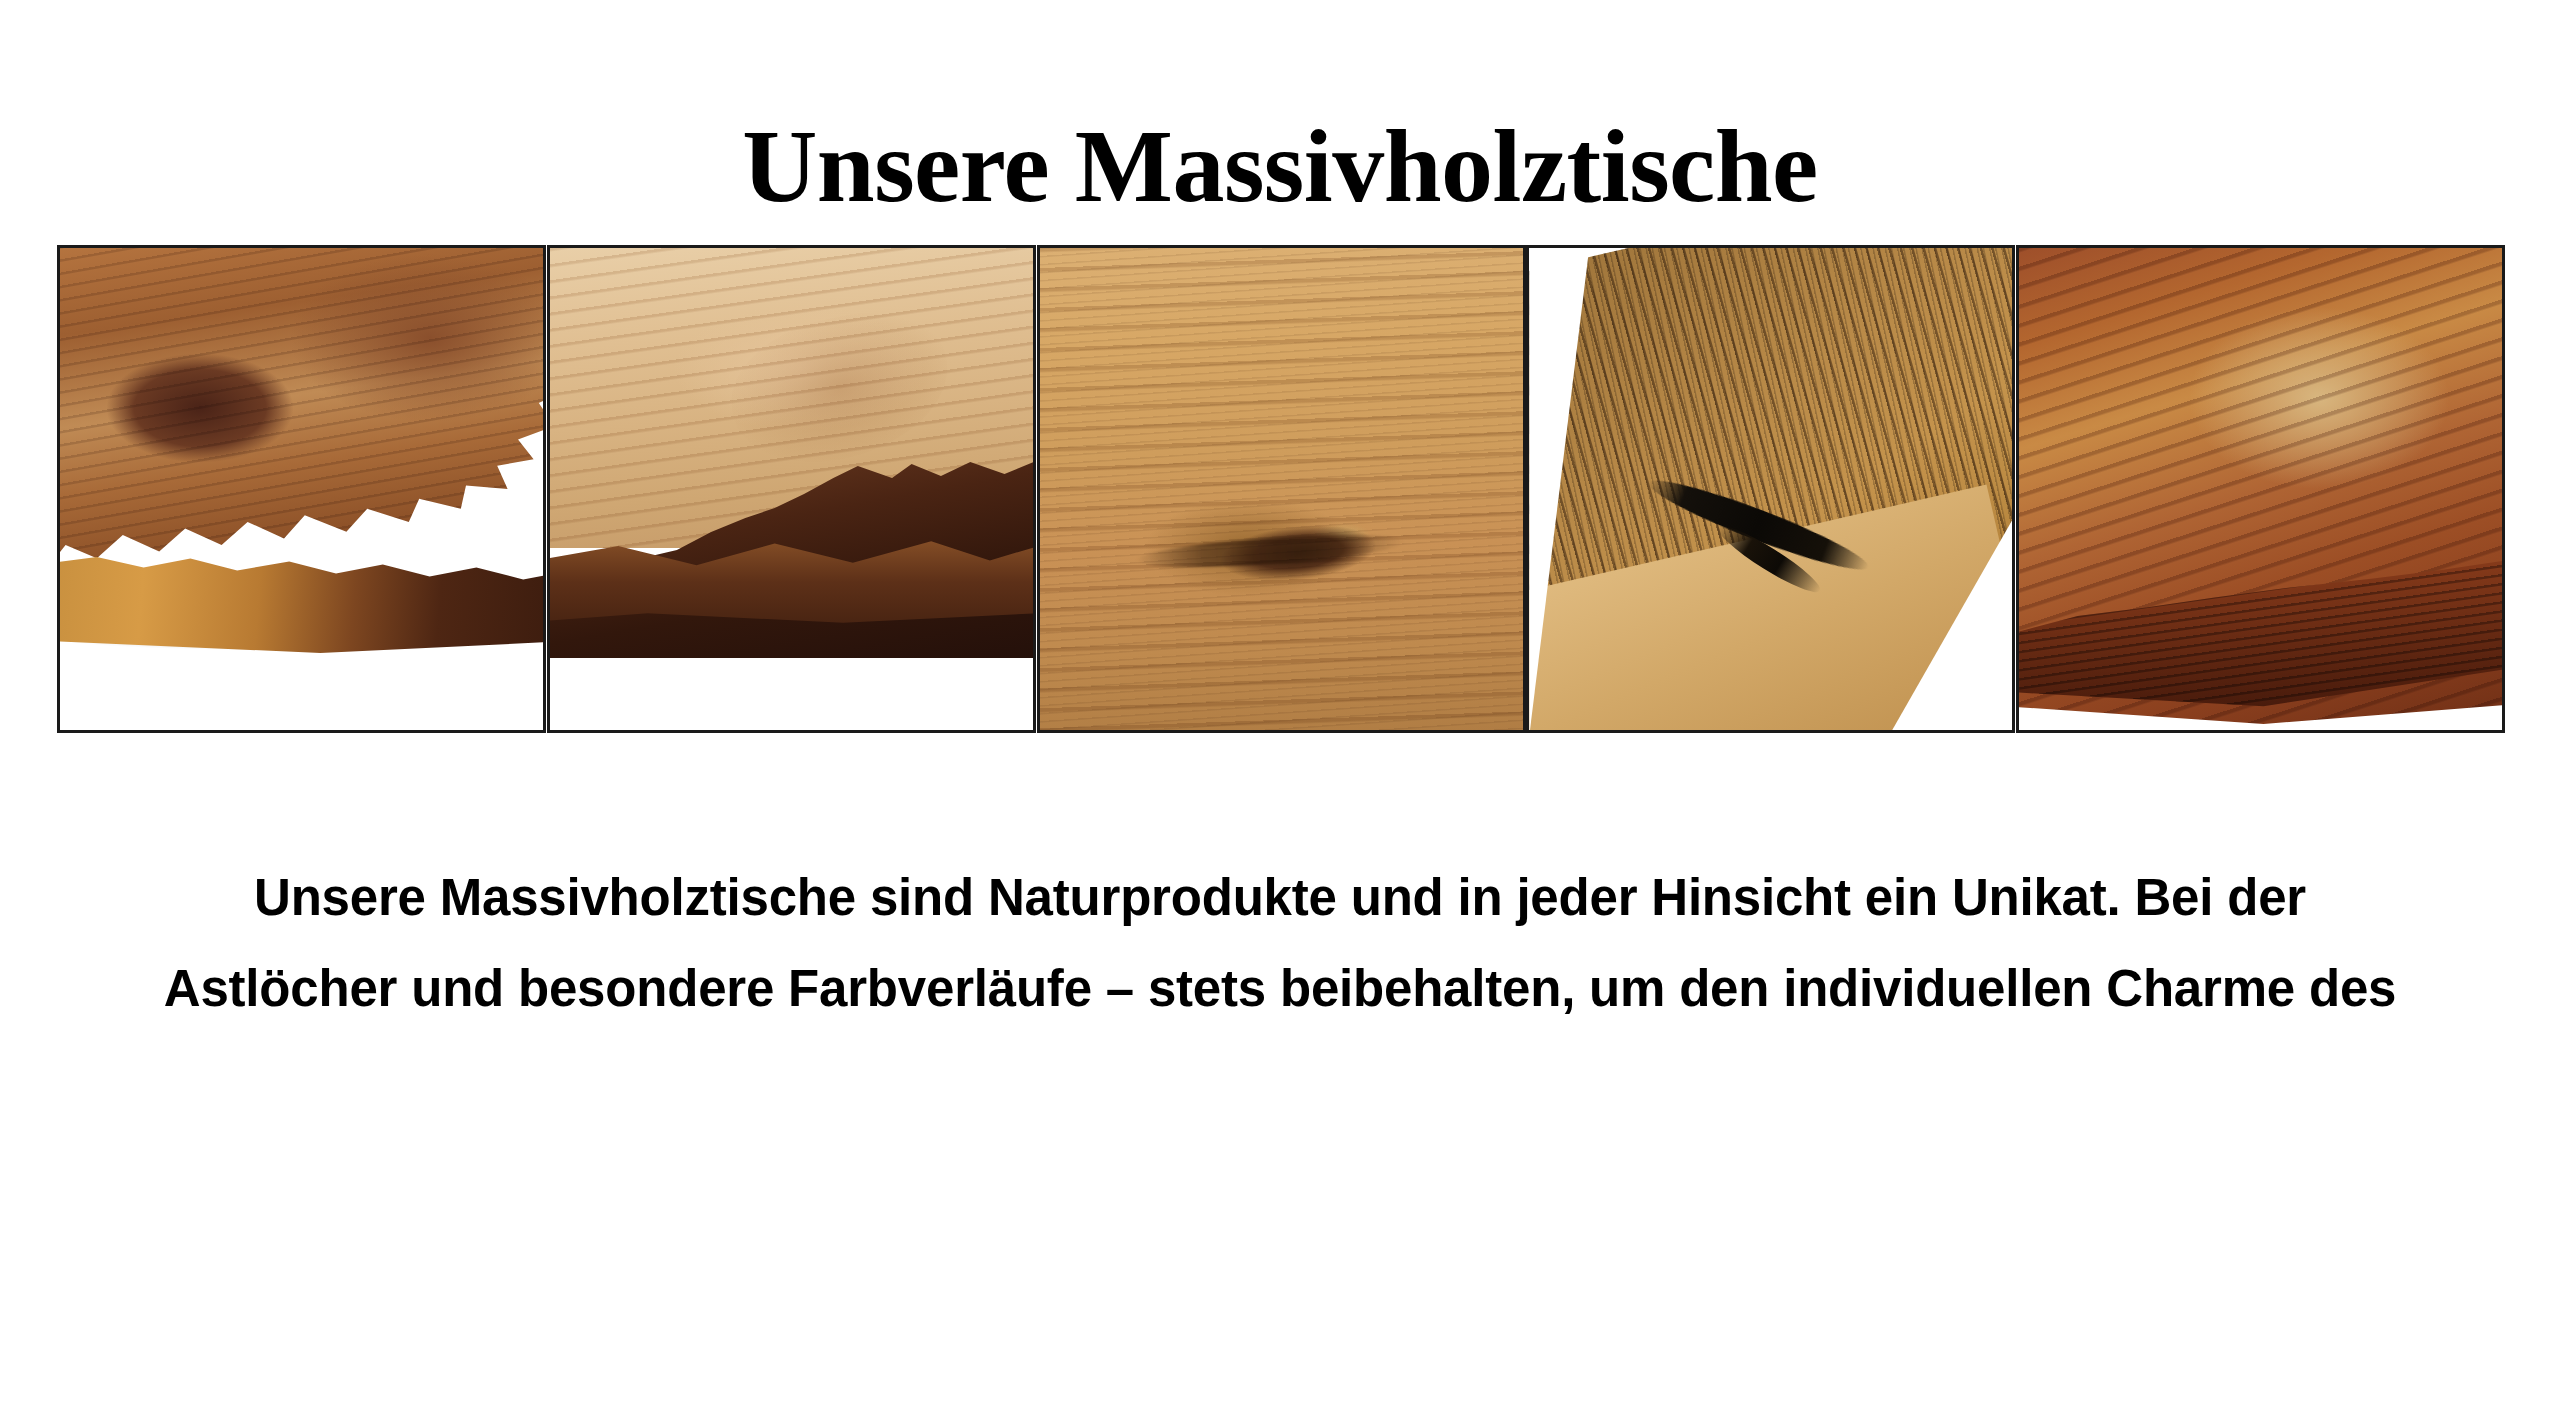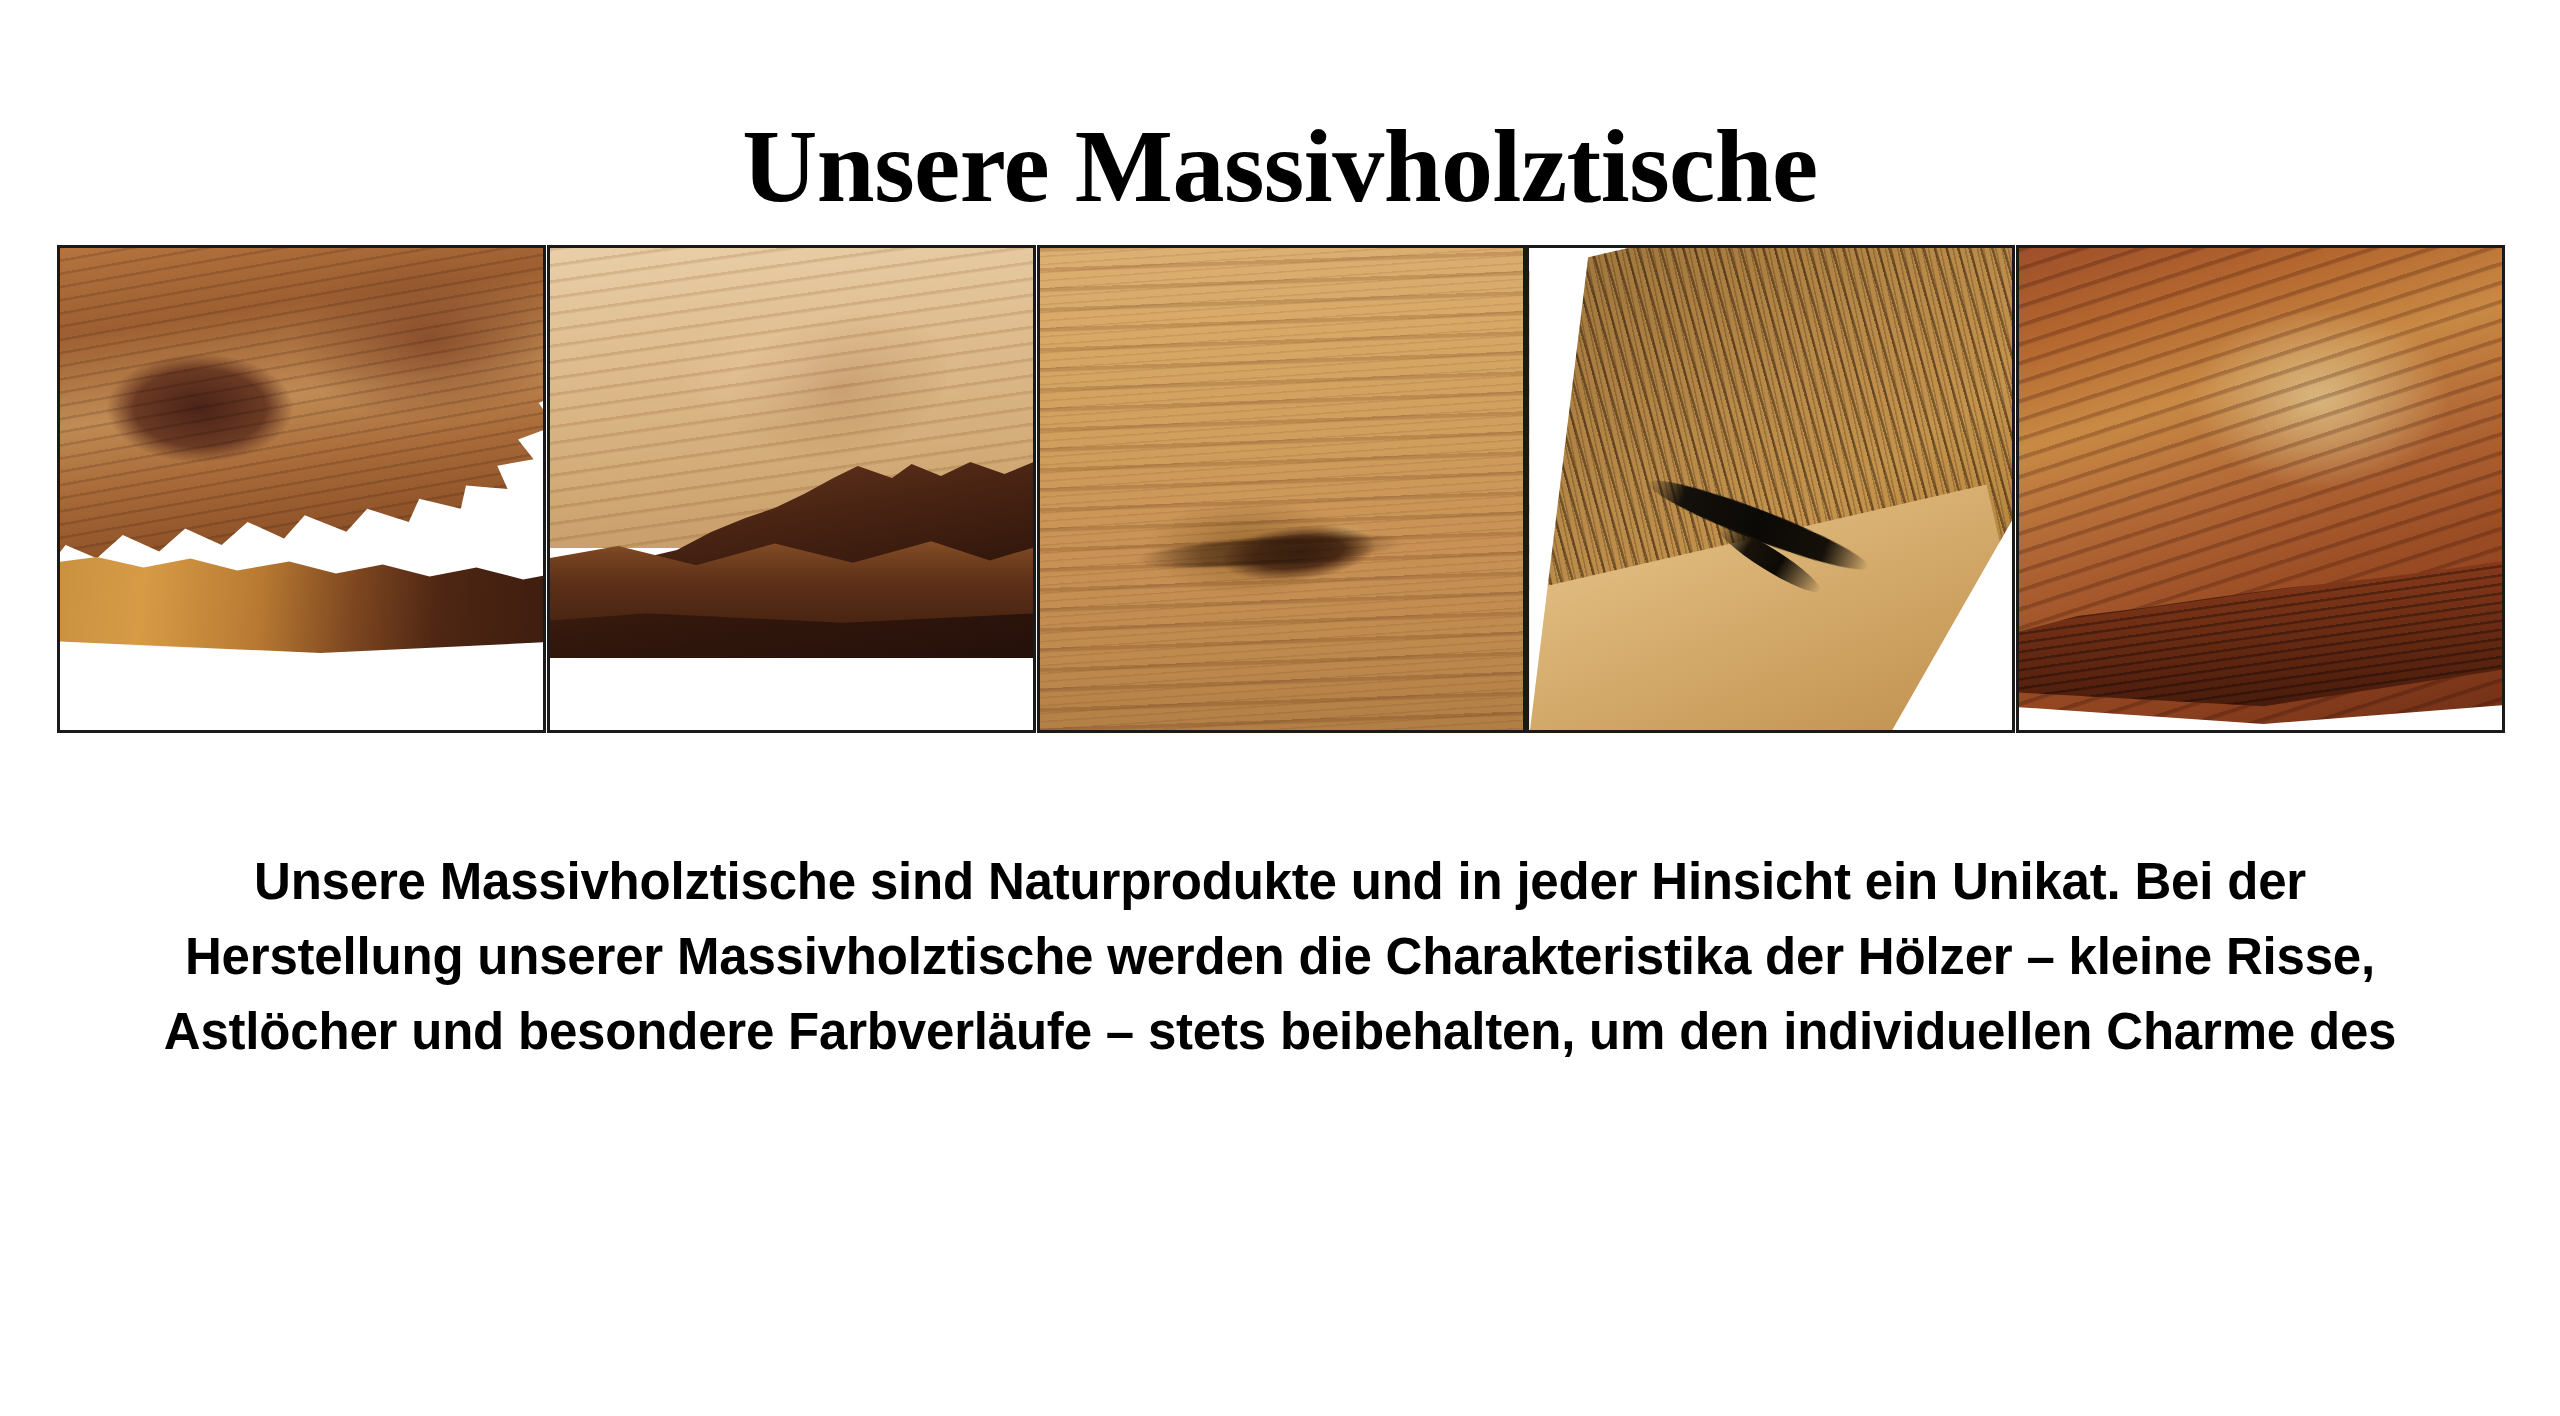--- a/index.html
+++ b/index.html
@@ -263,21 +263,21 @@
     top: 845px;
     left: 60px;
     width: 2440px;
     text-align: center;
     font-size: 51px;
     font-weight: 700;
     line-height: 1.47;
     color: #000000;
     letter-spacing: -0.2px;
   }
-  .body-copy p { margin: 0; }
+  .body-copy p { margin: 16px; }
 </style>
 </head>
 <body>
 
 <div class="page">
 
   <h1 class="heading">Unsere Massivholztische</h1>
 
   <div class="gallery">
 
@@ -330,17 +330,16 @@
         <div class="front-edge"></div>
         <div class="front-grain"></div>
         <div class="white-bottom"></div>
       </div>
     </div>
 
   </div>
 
   <div class="body-copy">
     <p>Unsere Massivholztische sind Naturprodukte und in jeder Hinsicht ein Unikat. Bei der</p>
-    <p>Herstellung unserer Massivholztische werden die Charakteristika der Hölzer – kleine Risse,</p>
     <p>Astlöcher und besondere Farbverläufe – stets beibehalten, um den individuellen Charme des</p>
   </div>
 
 </div>
 
 </body></html>

